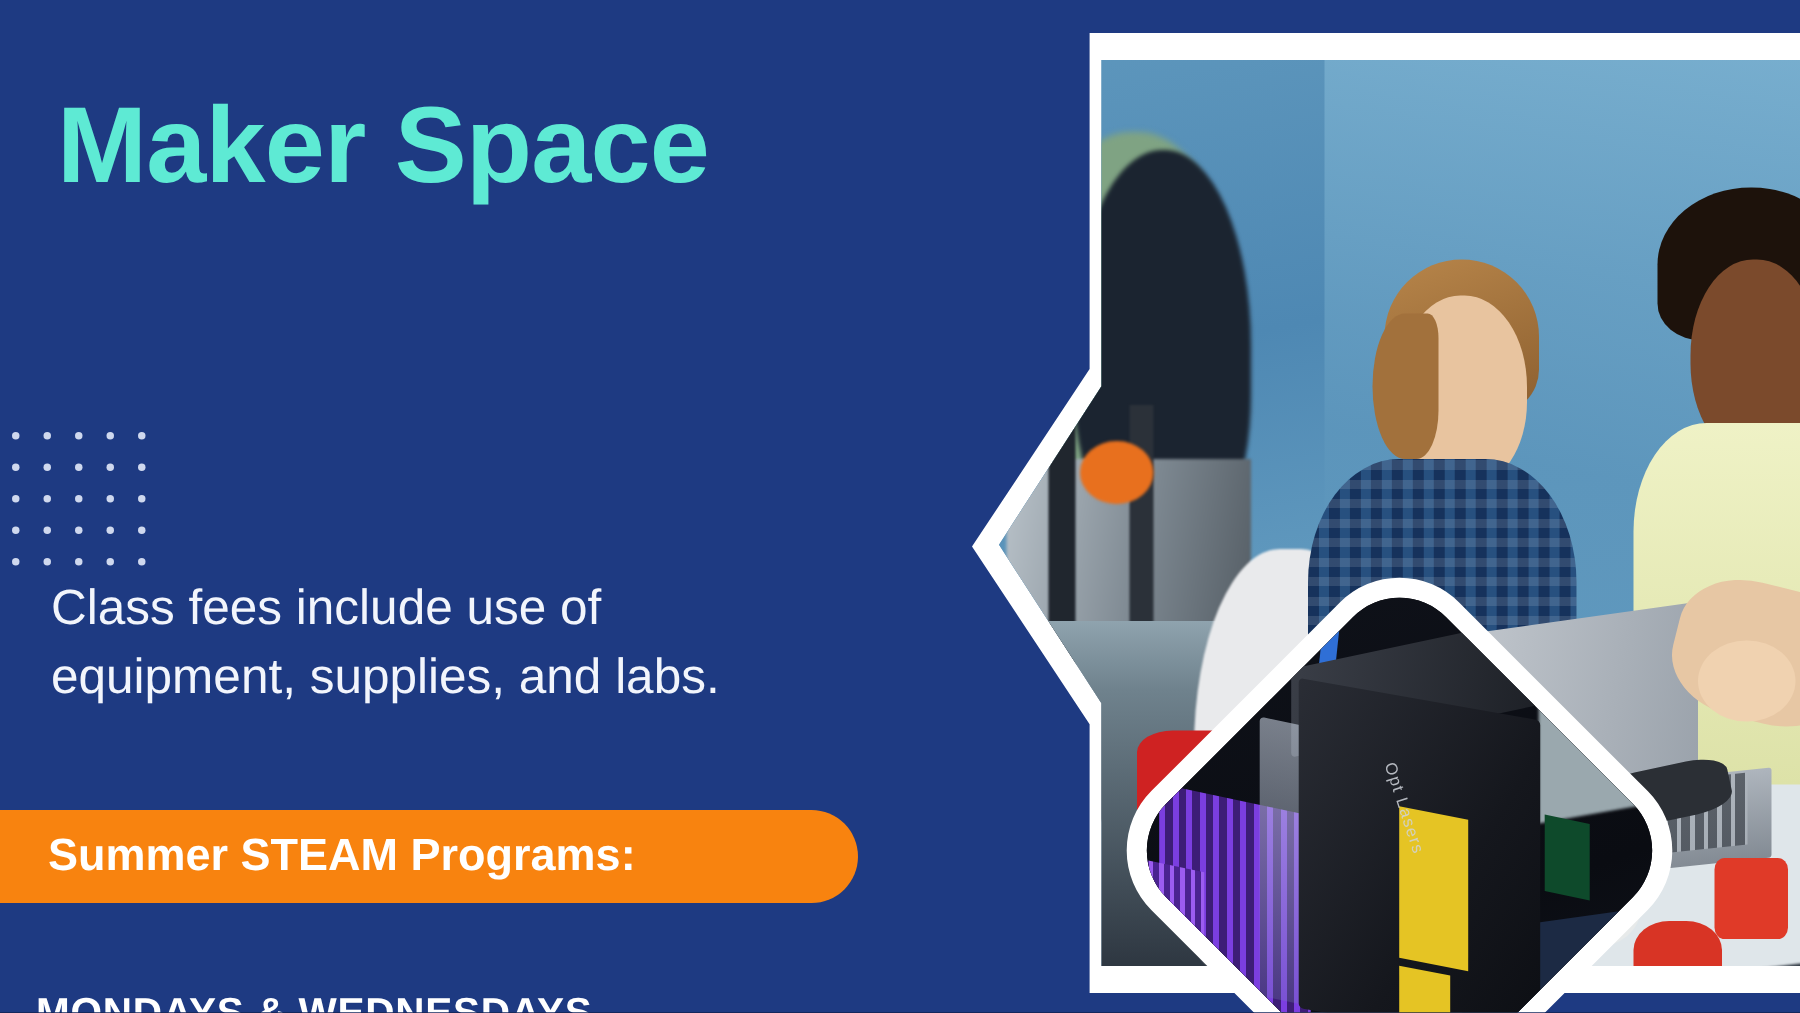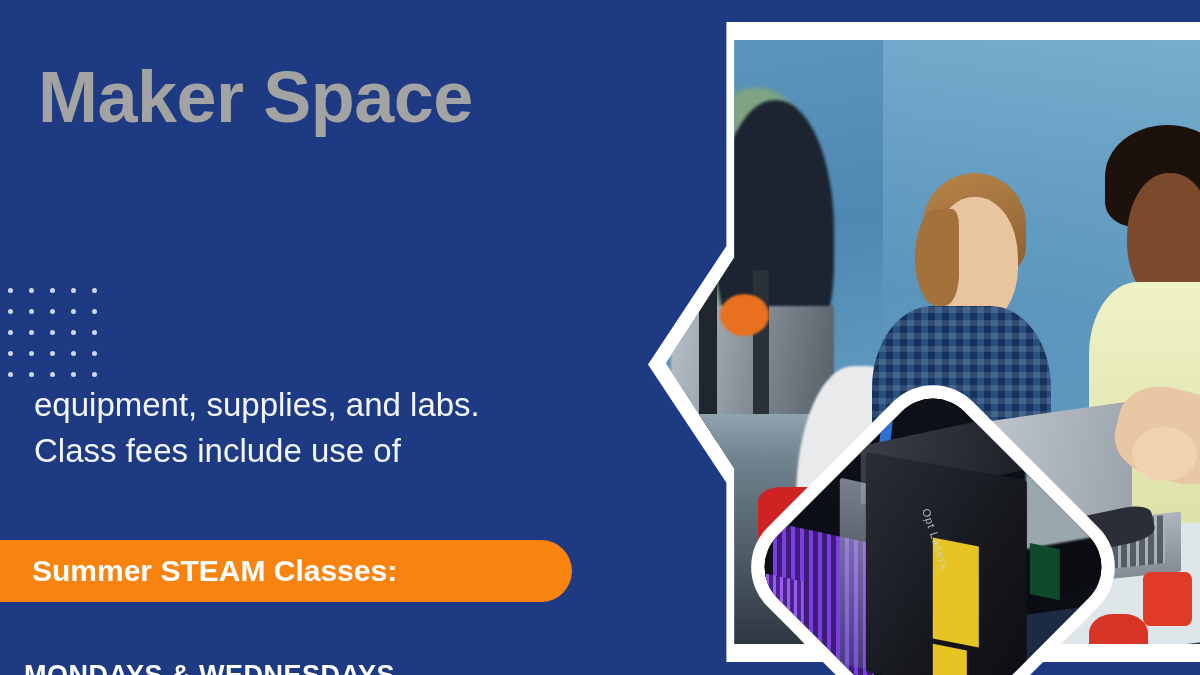--- a/index.html
+++ b/index.html
@@ -23,21 +23,21 @@
     left: 0; top: 0;
     width: 640px;
     height: 675px;
     z-index: 5;
   }
 
   .headline-1 {
     position: absolute;
     left: 38px;
     top: 58px;
-    color: #a3a3a3;
+    color: #5eead4;
     font-size: 72px;
     line-height: 78px;
     font-weight: 700;
     letter-spacing: -0.5px;
     white-space: nowrap;
   }
   .headline-2 {
     position: absolute;
     left: 32px;
     top: 152px;
@@ -444,26 +444,26 @@
         <span class="dot" style="left: 71px; top: 65px; background: rgb(207, 216, 238);"></span>
         <span class="dot" style="left: 92px; top: 65px; background: rgb(207, 216, 238);"></span>
         <span class="dot" style="left: 8px; top: 86px; background: rgb(207, 216, 238);"></span>
         <span class="dot" style="left: 29px; top: 86px; background: rgb(207, 216, 238);"></span>
         <span class="dot" style="left: 50px; top: 86px; background: rgb(207, 216, 238);"></span>
         <span class="dot" style="left: 71px; top: 86px; background: rgb(207, 216, 238);"></span>
         <span class="dot" style="left: 92px; top: 86px; background: rgb(207, 216, 238);"></span>
       </div>
 
     <div class="subcopy">
+      <div>Class fees include use of</div>
       <div>equipment, supplies, and labs.</div>
-      <div>Class fees include use of</div>
     </div>
 
     <div class="pill">
-      <span class="pill-label">Summer STEAM Classes:</span>
+      <span class="pill-label">Summer STEAM Programs:</span>
     </div>
 
     <div class="footer-line">MONDAYS &amp; WEDNESDAYS</div>
   </div>
 
   <div class="photo-stage">
 
     <div class="hero-shape">
       <div class="hero-inner">
         <div class="hero-photo">

